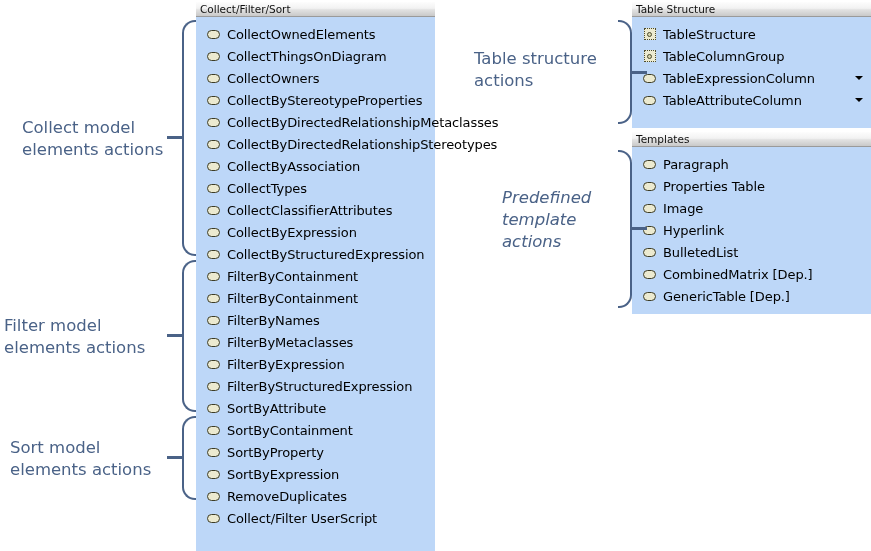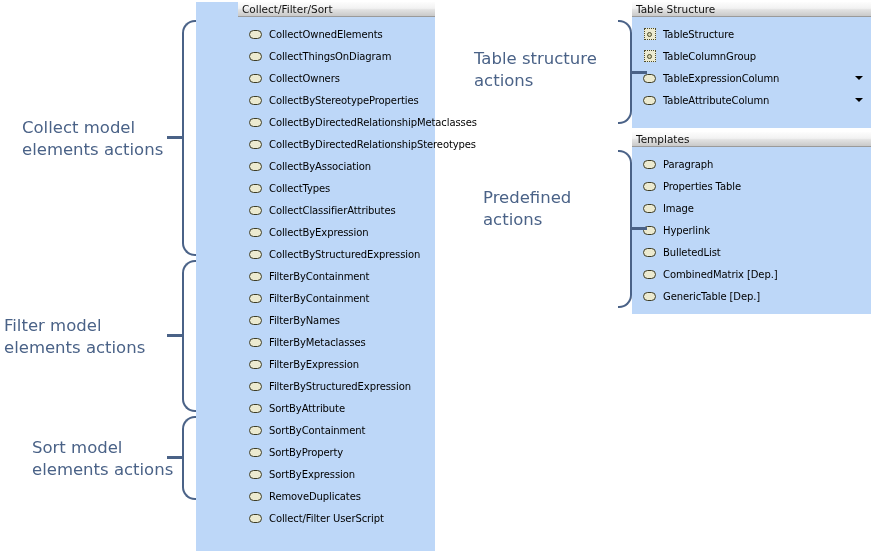--- a/index.html
+++ b/index.html
@@ -39,21 +39,21 @@
   .pal-item {
     display: flex;
     align-items: center;
     height: 22px;
     padding-left: 10px;
     padding-right: 8px;
     box-sizing: border-box;
     position: relative;
   }
   .pal-label {
-    font-size: 10px;
+    font-size: 13px;
     color: #000000;
     white-space: nowrap;
     letter-spacing: -0.1px;
   }
 
   
   .icon-wrap {
     width: 15px;
     height: 15px;
     margin-right: 6px;
@@ -136,21 +136,21 @@
     height: 2.5px;
     background: #4a6287;
     width: 15px;
   }
   .brace.left .tick { left: -15px; }
   .brace.right .tick { right: -15px; }
 </style>
 </head>
 <body>
 
-<div class="panel" id="panel-cfs" style="left:196px; top:2px; width:239px; height:549px;padding-left:42px;">
+<div class="panel" id="panel-cfs" style="left:196px; top:2px; width:239px; height:549px;">
   <div class="panel-header">Collect/Filter/Sort</div>
   <div class="panel-body" id="body-cfs">
       <div class="pal-item">
         <span class="icon-wrap">
           <span class="icon-rounded"></span>
         </span>
         <span class="pal-label">CollectOwnedElements</span>
       </div>
       <div class="pal-item">
         <span class="icon-wrap">
@@ -395,26 +395,27 @@
 <div class="annot" style="left:22px; top:117px; width:150px;">
   <span>Collect model</span>
   <span>elements actions</span>
 </div>
 
 <div class="annot" style="left:4px; top:315px; width:150px;">
   <span>Filter model</span>
   <span>elements actions</span>
 </div>
 
-<div class="annot" style="left:32px; top:437px; width:150px;">
+<div class="annot" style="left:10px; top:437px; width:150px;">
   <span>Sort model</span>
   <span>elements actions</span>
 </div>
 
 <div class="annot" style="left:474px; top:48px; width:140px;">
   <span>Table structure</span>
   <span>actions</span>
 </div>
 
-<div class="annot" style="left:483px; top:187px; width:140px;">
+<div class="annot" style="left:502px; top:187px; width:140px;font-style:italic;">
   <span>Predefined</span>
+  <span>template</span>
   <span>actions</span>
 </div>
 
 </body></html>

